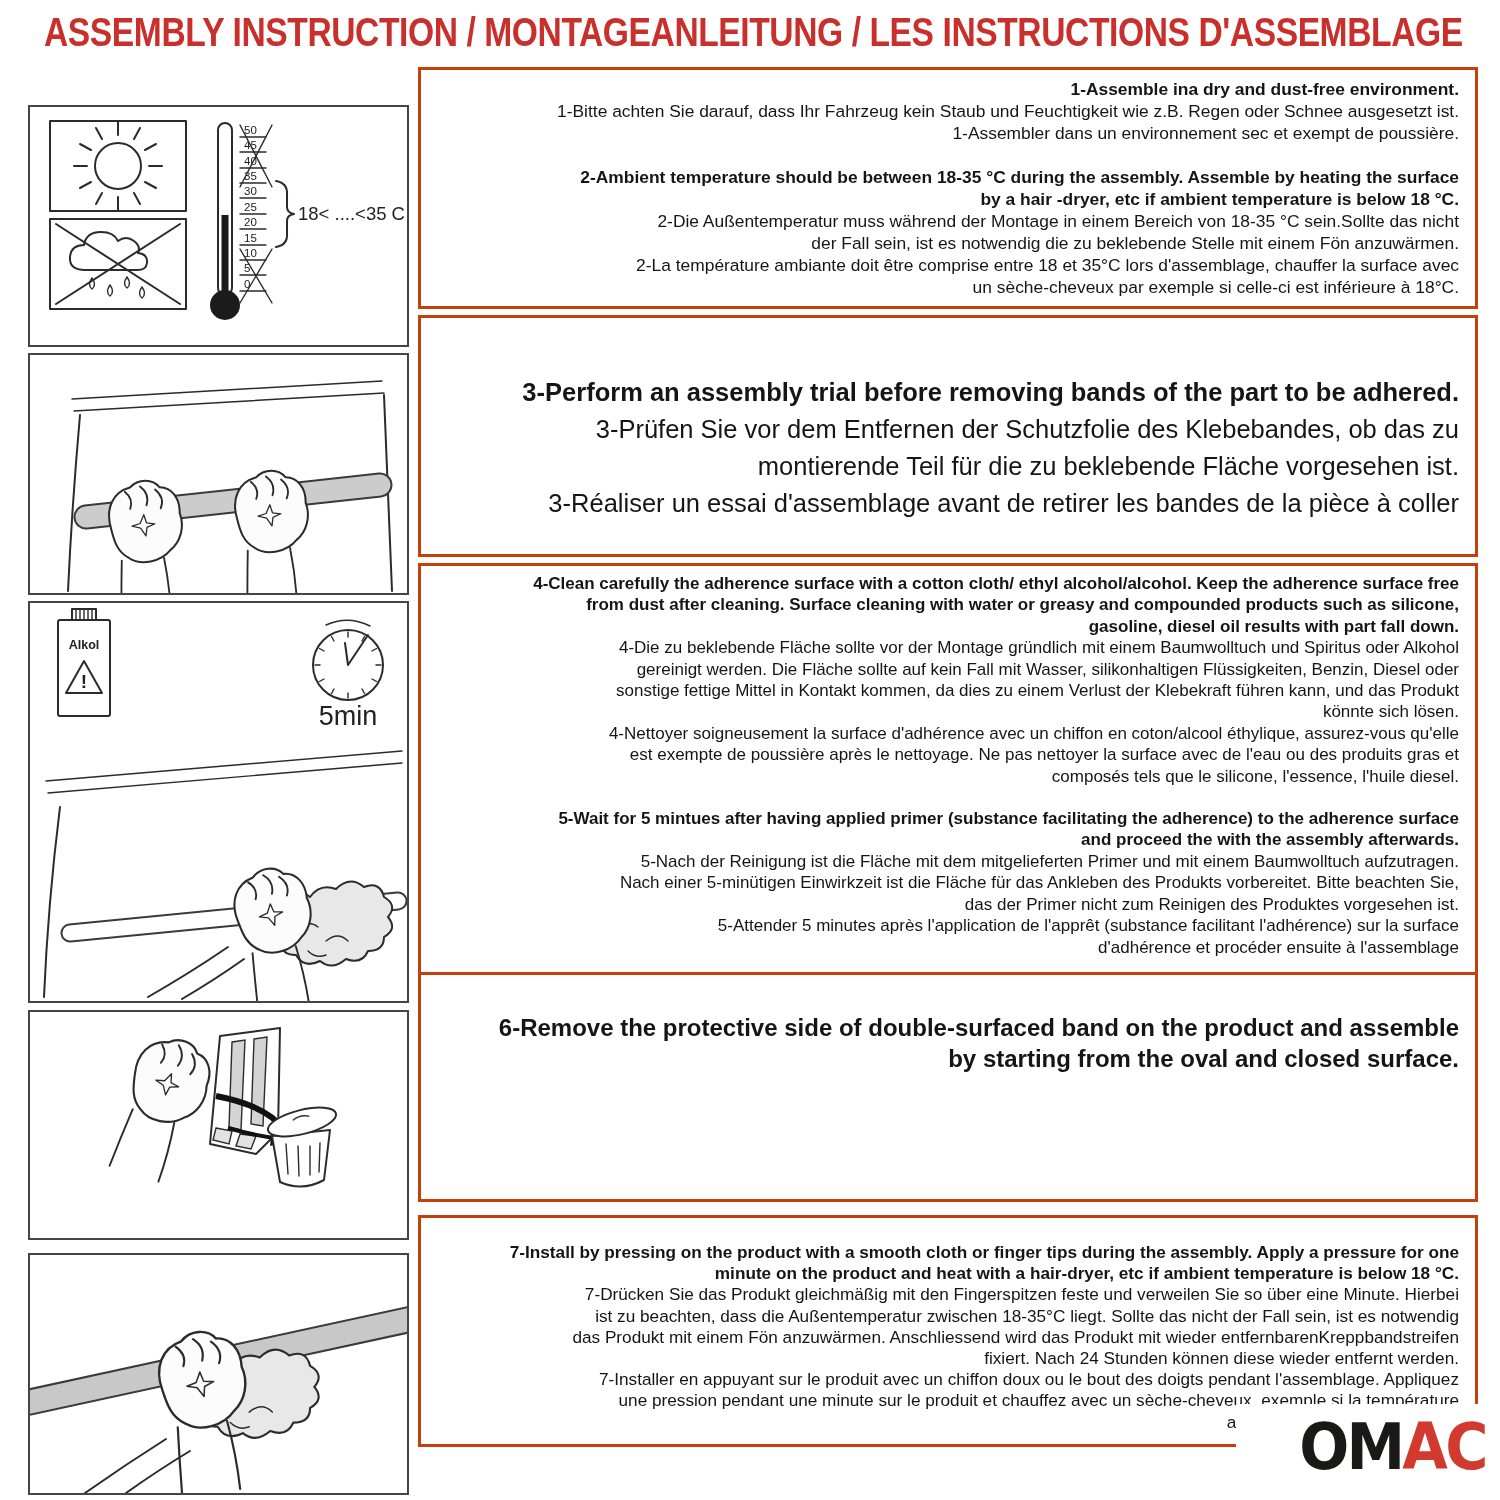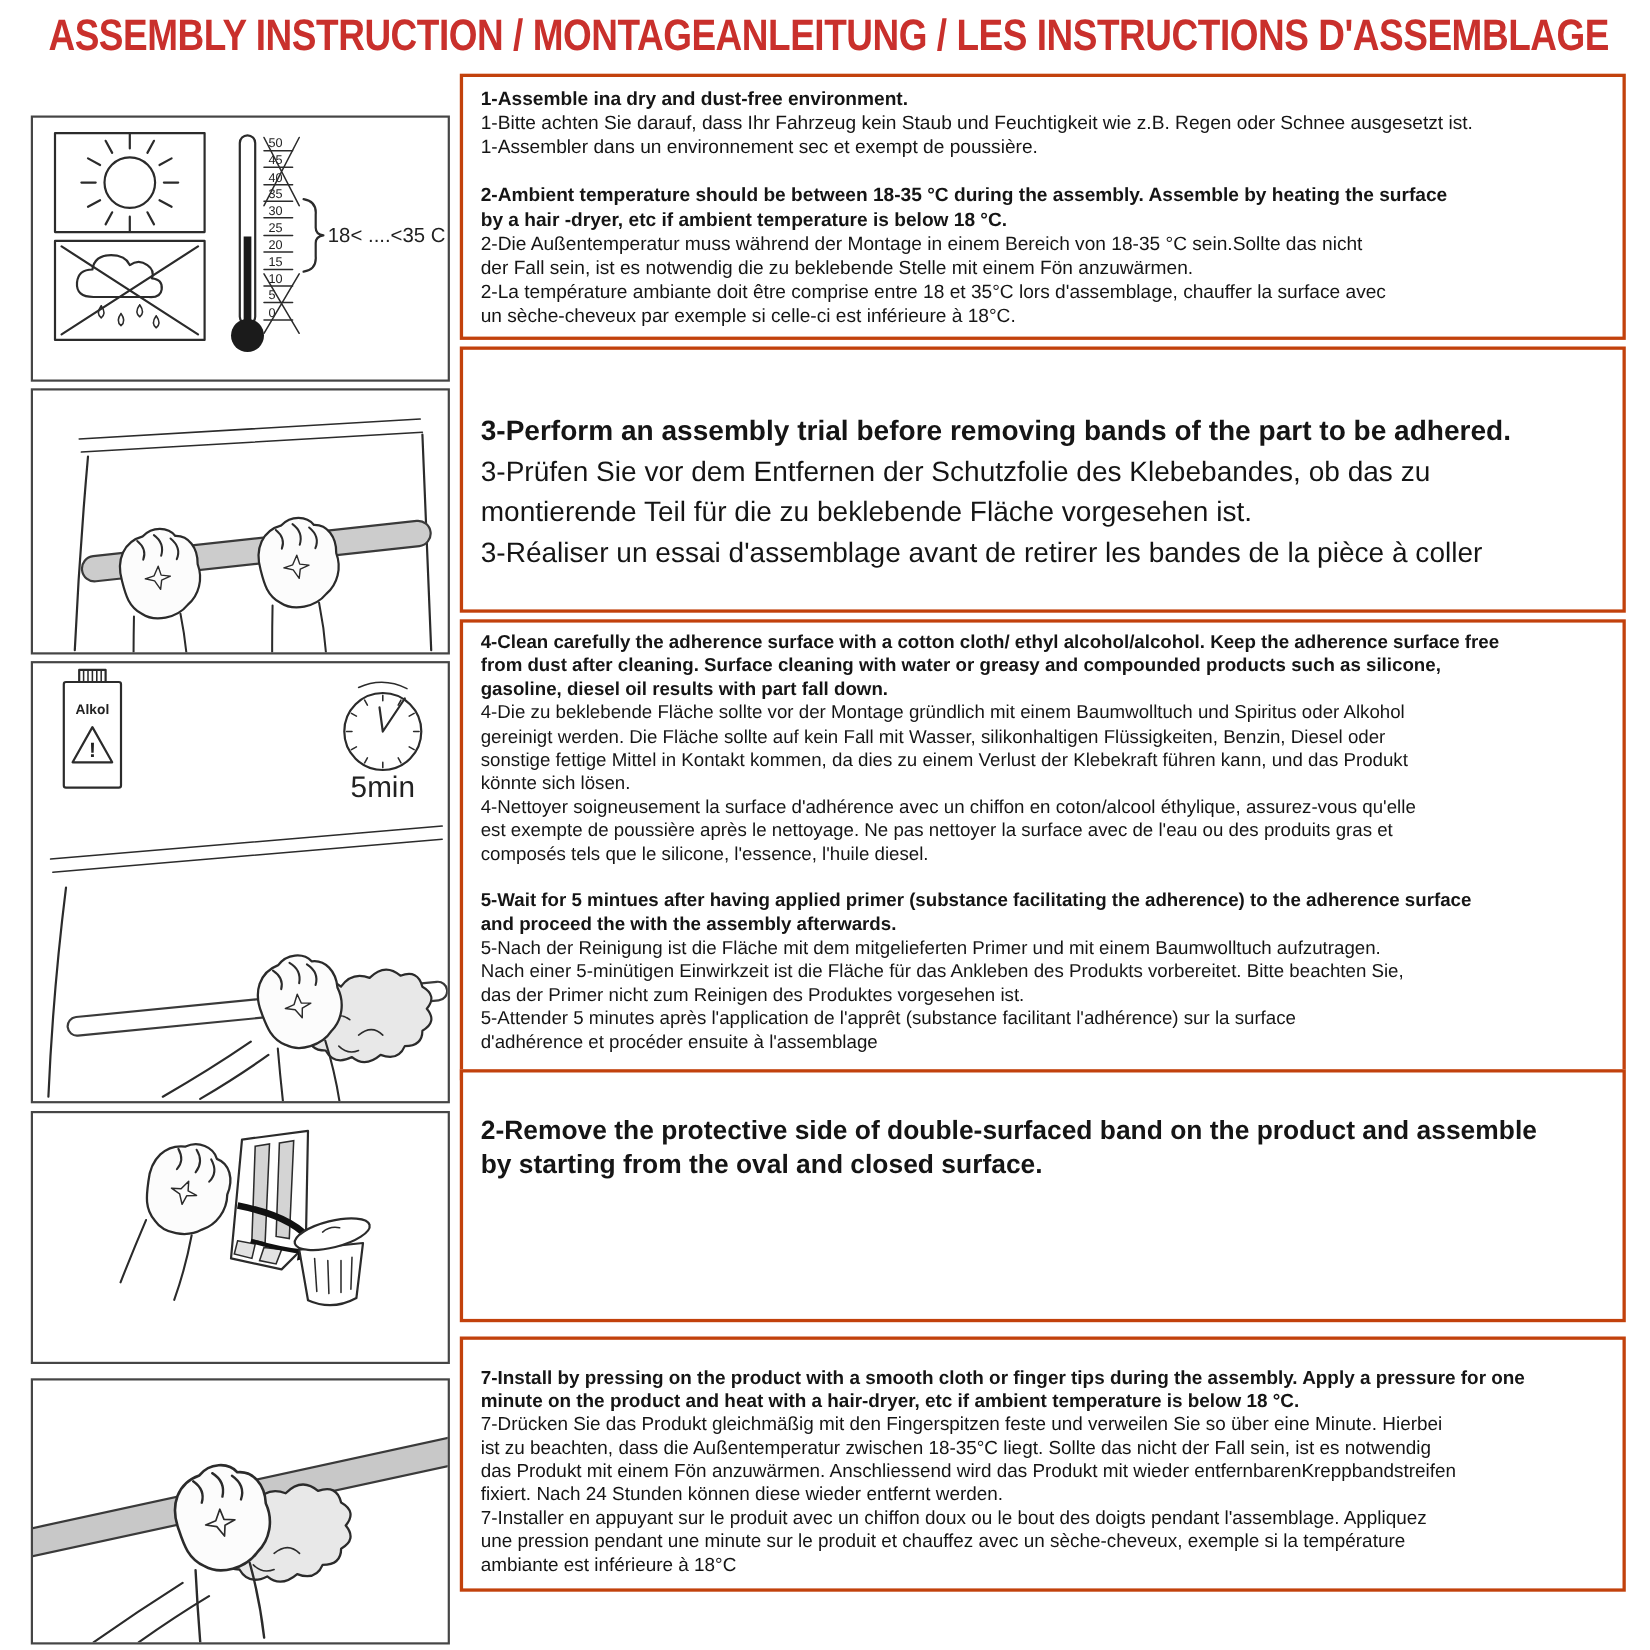--- a/index.html
+++ b/index.html
@@ -1,17 +1,17 @@
 <!DOCTYPE html>
 <html><head>
 <meta charset="utf-8">
 <style>
   html,body{margin:0;padding:0;background:#ffffff;}
   .page{position:relative;width:1500px;height:1500px;background:#fff;
-        font-family:"Liberation Sans",sans-serif;color:#151515;overflow:hidden;}
+        font-family:"Liberation Sans",sans-serif;color:#151515;overflow:hidden;text-align:right;}
 
   .title{position:absolute;left:44px;top:10px;font-size:40px;font-weight:800;
          letter-spacing:-0.5px;white-space:nowrap;color:#c9302c;
          transform:scaleX(0.84);transform-origin:left top;}
 
   .illus{position:absolute;left:28px;width:381px;border:2px solid #454545;
          background:#fff;box-sizing:border-box;margin-top:38px;}
   .panel{position:absolute;left:418px;width:1060px;border:3px solid #c2410c;
          background:#fff;box-sizing:border-box;}
   .illus svg{display:block;width:100%;height:100%;}
@@ -222,21 +222,21 @@
           <ellipse class="fw" cx="272" cy="110" rx="35" ry="12"></ellipse>
           <path class="ln thin" d="M264,106 q8,-4 16,0"></path>
         </g>
       </g>
       <g transform="translate(92,22) rotate(16 45 50) scale(0.95)">
           <use href="#fist"></use>
         </g>
     </svg>
   </div>
   <div class="panel" id="panel4">
-    <p class="t-lg b">2-Remove the protective side of double-surfaced band on the product and assemble
+    <p class="t-lg b">6-Remove the protective side of double-surfaced band on the product and assemble
 by starting from the oval and closed surface.</p>
   </div>
 
   <div class="illus" id="illus5">
     <svg viewBox="0 0 377 238">
       <g>
         <line x1="-5" y1="148" x2="382" y2="64" stroke="#3a3a3a" stroke-width="27"></line>
         <line x1="-5" y1="148" x2="382" y2="64" stroke="#c8c8c8" stroke-width="23"></line>
       </g>
       <path class="ln" d="M55,238 Q95,210 136,184 M96,238 Q130,214 160,196"></path>
@@ -253,14 +253,19 @@
 minute on the product and heat with a hair-dryer, etc if ambient temperature is below 18 °C.</p>
     <p class="t-sm">7-Drücken Sie das Produkt gleichmäßig mit den Fingerspitzen feste und verweilen Sie so über eine Minute. Hierbei
 ist zu beachten, dass die Außentemperatur zwischen 18-35°C liegt. Sollte das nicht der Fall sein, ist es notwendig
 das Produkt mit einem Fön anzuwärmen. Anschliessend wird das Produkt mit wieder entfernbarenKreppbandstreifen
 fixiert. Nach 24 Stunden können diese wieder entfernt werden.
 7-Installer en appuyant sur le produit avec un chiffon doux ou le bout des doigts pendant l'assemblage. Appliquez
 une pression pendant une minute sur le produit et chauffez avec un sèche-cheveux, exemple si la température
 ambiante est inférieure à 18°C</p>
   </div>
 
+  <div class="logo">
+    <div class="logo-text">
+      <span>OM</span><span class="logo-red">AC</span>
+    </div>
+  </div>
 
 </div>
 
 </body></html>

